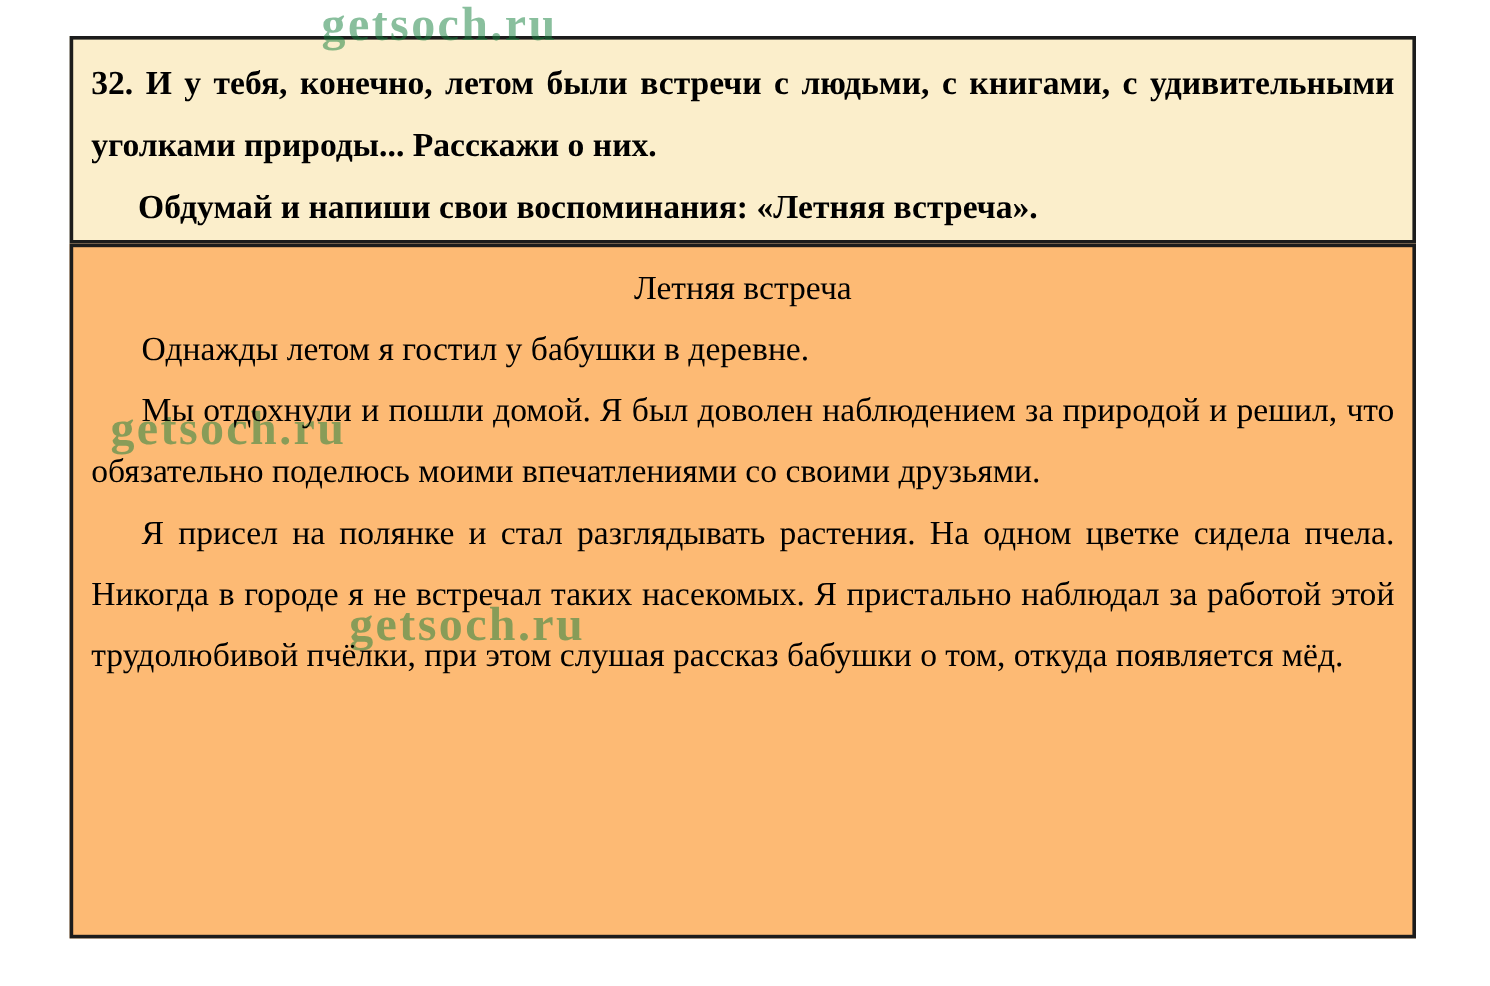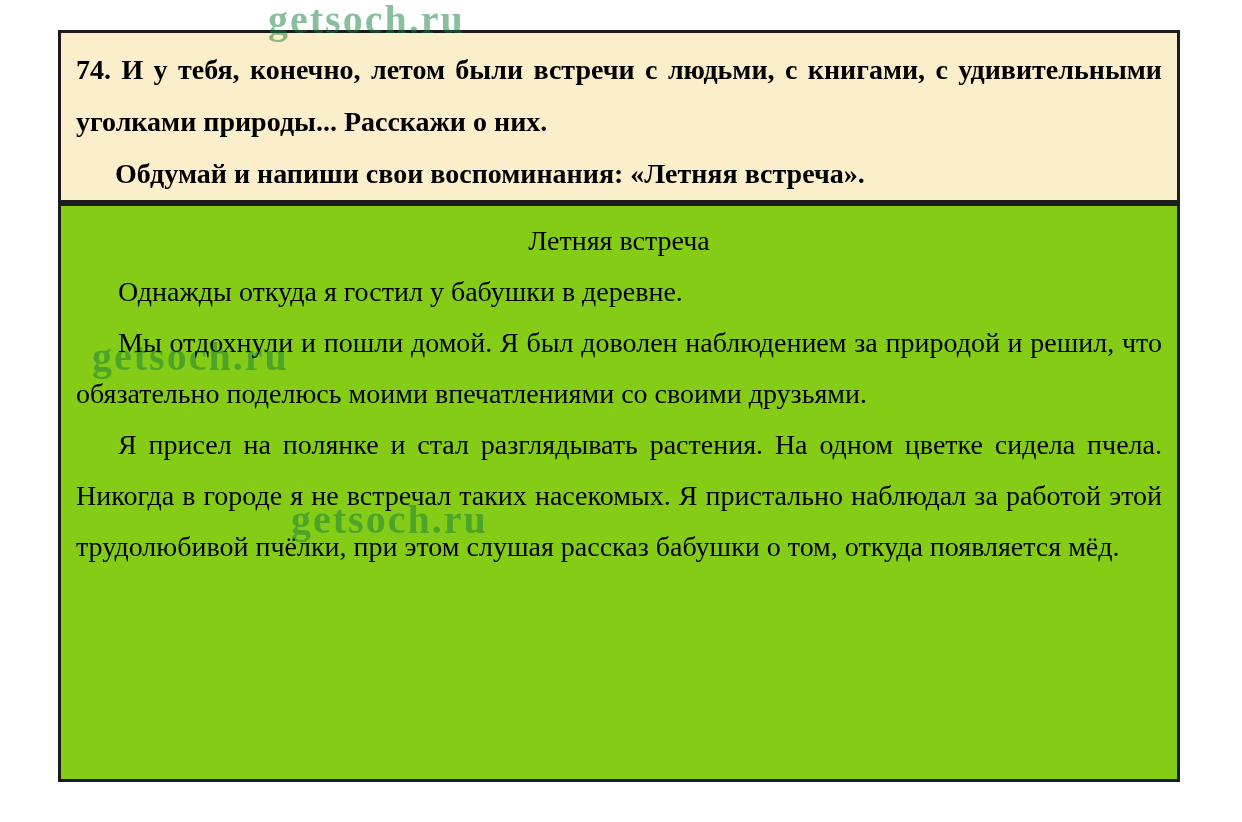--- a/index.html
+++ b/index.html
@@ -33,21 +33,21 @@
   .task-box p { position: relative; z-index: 3; }
   .task-box p:last-child { text-align: left; margin-left: 39px; }
 
   
   .essay-box {
     position: absolute;
     left: 58px;
     top: 203px;
     width: 1122px;
     height: 579px;
-    background: #84cc16;
+    background: #fdba74;
     border: 3px solid #1c1c1c;
     padding: 9px 15px 0 15px;
     font-size: 28px;
     line-height: 51px;
   }
   .essay-box > * { position: relative; z-index: 3; }
   .essay-title {
     text-align: center;
     font-weight: normal;
     font-size: 28px;
@@ -79,24 +79,24 @@
 </head>
 <body>
 
 <div class="page">
 
   <div class="watermark wm-top">getsoch.ru</div>
   <div class="watermark wm-mid">getsoch.ru</div>
   <div class="watermark wm-low">getsoch.ru</div>
 
   <div class="task-box">
-    <p>74. И у тебя, конечно, летом были встречи с людьми, с книгами, с удивительными уголками природы... Расскажи о них.</p>
+    <p>32. И у тебя, конечно, летом были встречи с людьми, с книгами, с удивительными уголками природы... Расскажи о них.</p>
     <p>Обдумай и напиши свои воспоминания: «Летняя встреча».</p>
   </div>
 
   <div class="essay-box">
     <div class="essay-title">Летняя встреча</div>
-    <p class="essay-para">Однажды откуда я гостил у бабушки в деревне.</p>
+    <p class="essay-para">Однажды летом я гостил у бабушки в деревне.</p>
     <p class="essay-para">Мы отдохнули и пошли домой. Я был доволен наблюдением за природой и решил, что обязательно поделюсь моими впечатлениями со своими друзьями.</p>
     <p class="essay-para">Я присел на полянке и стал разглядывать растения. На одном цветке сидела пчела. Никогда в городе я не встречал таких насекомых. Я пристально наблюдал за работой этой трудолюбивой пчёлки, при этом слушая рассказ бабушки о том, откуда появляется мёд.</p>
   </div>
 
 </div>
 
 </body></html>

